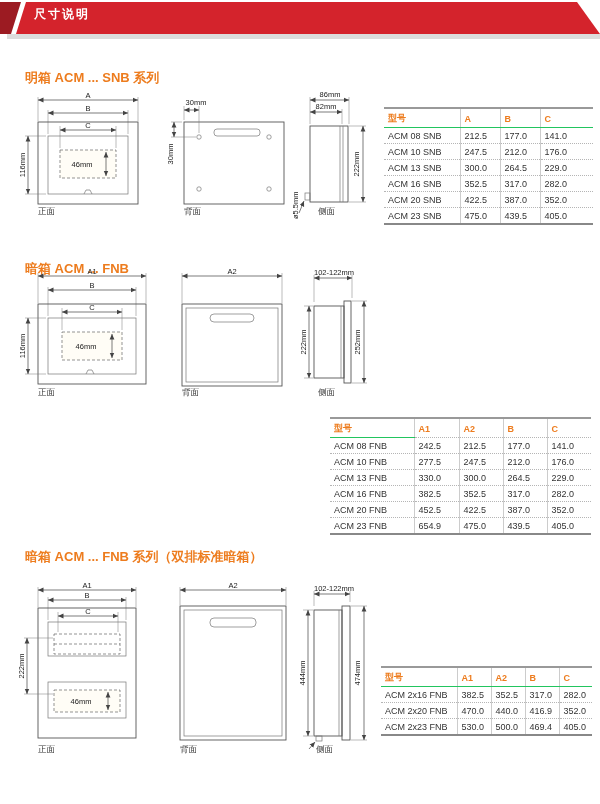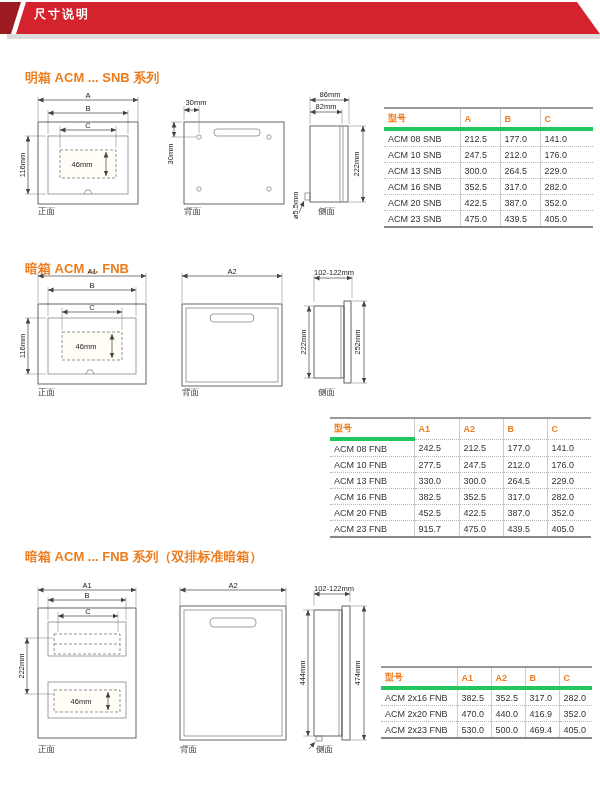--- a/index.html
+++ b/index.html
@@ -28,21 +28,21 @@
   .dim1 { stroke:#444; stroke-width:0.7; marker-end:url(#ah); }
   svg text { font-family:"Liberation Sans","DejaVu Sans",sans-serif; font-size:7.5px; fill:#222; }
   svg text.cap { font-size:8.5px; fill:#333; }
 
   
   table.spec { position:absolute; border-collapse:collapse; table-layout:fixed;
                font-size:9px; border-top:2px solid #999; border-bottom:2px solid #888; }
   table.spec th { color:#ed7c1e; font-weight:bold; text-align:left; padding:3px 4px 2px 4px; }
   table.spec td { color:#333; text-align:left; padding:3px 4px 2px 4px; border-top:1px dotted #b5b5b5; }
   table.spec td + td, table.spec th + th { border-left:1px solid #ccc; }
-  table.spec thead th.hline { border-bottom:4px solid #22c55e; }
+  table.spec thead th.hline { border-bottom:1px solid #22c55e; }
 </style>
 </head>
 <body>
 
 <div id="page">
 
   <svg width="0" height="0" style="position:absolute">
     <defs>
       <marker id="ah" viewBox="0 0 8 8" refX="8" refY="4" markerWidth="5.5" markerHeight="5.5" markerUnits="userSpaceOnUse" orient="auto-start-reverse">
         <path d="M0,0.5 L8,4 L0,7.5 Z" fill="#444"></path>
@@ -283,21 +283,21 @@
         </tr>
         <tr>
           <td>ACM 20 FNB</td>
           <td>452.5</td>
           <td>422.5</td>
           <td>387.0</td>
           <td>352.0</td>
         </tr>
         <tr>
           <td>ACM 23 FNB</td>
-          <td>915.7</td>
+          <td>654.9</td>
           <td>475.0</td>
           <td>439.5</td>
           <td>405.0</td>
         </tr>
       </tbody>
   </table>
 
   <div class="sec-title" style="left:25px; top:548px;">暗箱 ACM ... FNB 系列（双排标准暗箱）</div>
 
   <svg class="draw" style="left:18px; top:584px;" width="150" height="172" viewBox="0 0 150 172">

